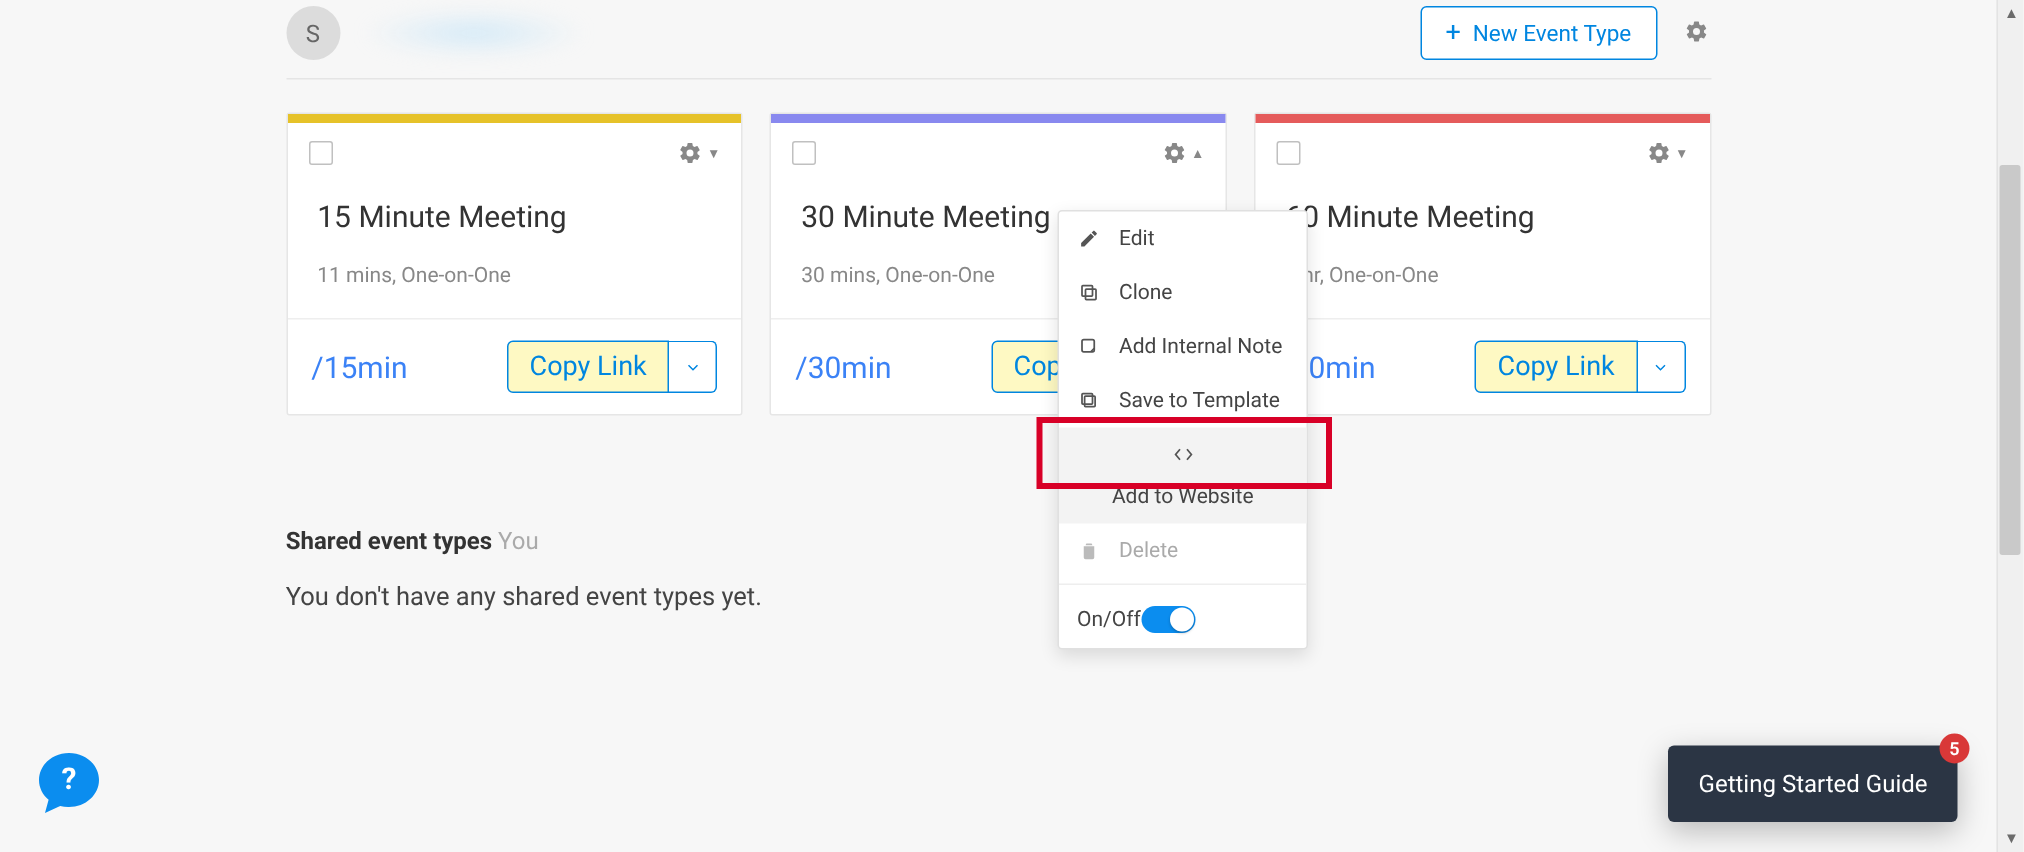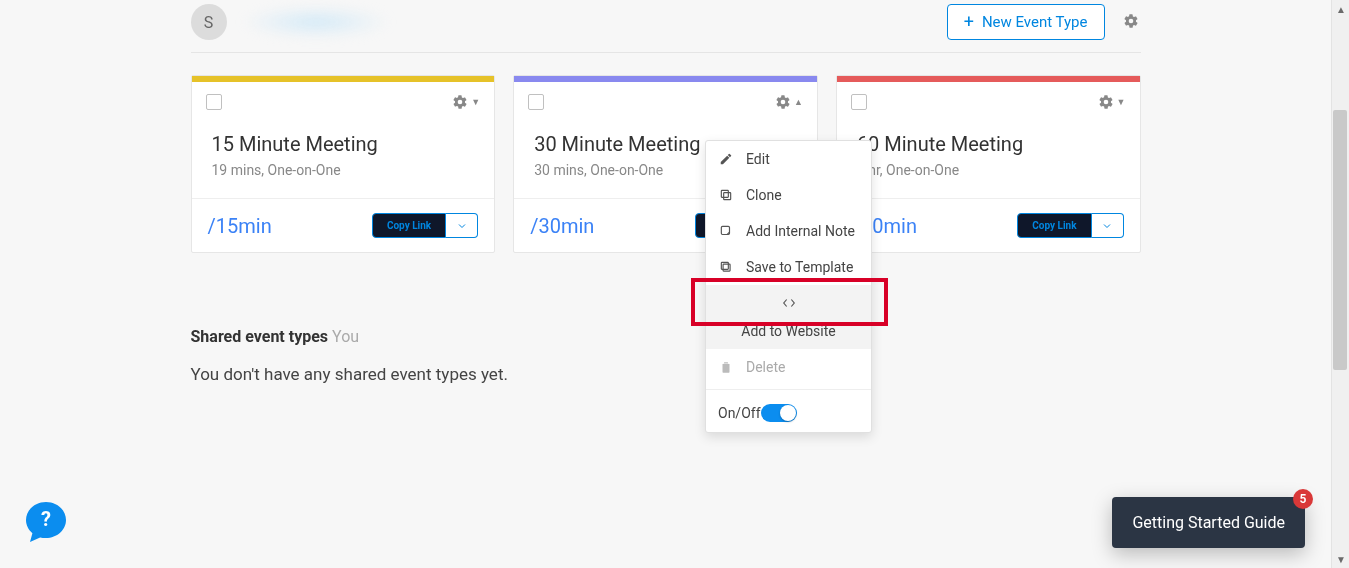--- a/index.html
+++ b/index.html
@@ -91,42 +91,41 @@
       border-radius:2px;
       background:white;
     }
     .card-head .spacer{flex:1;}
     .card-gear{
       display:flex; align-items:center; color:#888; cursor:pointer;
       font-size:14px;
     }
     .card-gear svg{ width:16px; height:16px; fill:#888; }
     .card-body { padding: 18px 20px 20px 20px; }
-    .card-title { font-size:20px; color:#333; font-weight:400; margin-bottom:6px; white-space:nowrap; overflow:hidden; }
+    .card-title { font-size:20px; color:#333; font-weight:400; margin-bottom:20px; white-space:nowrap; overflow:hidden; }
     .card-sub { font-size:14px; color:#888; white-space:nowrap; overflow:hidden; }
     .card-foot {
       border-top:1px solid #eee;
       padding:14px 16px;
       display:flex;
       align-items:center;
     }
     .card-link { color:#3b82f6; font-size:20px; }
     .card-foot .spacer{flex:1;}
     .copy-group{
       display:flex;
     }
     .copy-btn {
       border:1px solid #0086e0;
       color:#0086e0;
       border-radius:4px 0 0 4px;
       padding:6px 14px;
-      font-size:10px;
-      background:#0f172a;
-      cursor:pointer;
-      font-weight:bold;
+      font-size:18px;
+      background:#fef9c3;
+      cursor:pointer;
     }
     .copy-caret{
       border:1px solid #0086e0;
       border-left:none;
       color:#0086e0;
       border-radius:0 4px 4px 0;
       width:32px;
       display:flex;align-items:center;justify-content:center;
       cursor:pointer;
       background:white;
@@ -284,21 +283,21 @@
           <div class="spacer"></div>
           <div class="card-gear">
             <svg viewBox="0 0 24 24" class="gear-svg">
                 <path d="M19.4 13a7.5 7.5 0 0 0 .1-1 7.5 7.5 0 0 0-.1-1l2.1-1.6a.5.5 0 0 0 .1-.6l-2-3.5a.5.5 0 0 0-.6-.2l-2.5 1a7.3 7.3 0 0 0-1.7-1l-.4-2.6A.5.5 0 0 0 14 2h-4a.5.5 0 0 0-.5.4l-.4 2.6a7.3 7.3 0 0 0-1.7 1l-2.5-1a.5.5 0 0 0-.6.2l-2 3.5a.5.5 0 0 0 .1.6L4.6 11a7.5 7.5 0 0 0-.1 1 7.5 7.5 0 0 0 .1 1l-2.1 1.6a.5.5 0 0 0-.1.6l2 3.5a.5.5 0 0 0 .6.2l2.5-1a7.3 7.3 0 0 0 1.7 1l.4 2.6A.5.5 0 0 0 10 22h4a.5.5 0 0 0 .5-.4l.4-2.6a7.3 7.3 0 0 0 1.7-1l2.5 1a.5.5 0 0 0 .6-.2l2-3.5a.5.5 0 0 0-.1-.6ZM12 15.5A3.5 3.5 0 1 1 15.5 12 3.5 3.5 0 0 1 12 15.5Z"></path>
               </svg>
             <span class="caret-down">▼</span>
           </div>
         </div>
         <div class="card-body">
           <div class="card-title">15 Minute Meeting</div>
-          <div class="card-sub">19 mins, One-on-One</div>
+          <div class="card-sub">11 mins, One-on-One</div>
         </div>
         <div class="card-foot">
           <a class="card-link">/15min</a>
           <div class="spacer"></div>
           <div class="copy-group">
             <button class="copy-btn">Copy Link</button>
             <div class="copy-caret">
               <svg viewBox="0 0 24 24">
                   <polyline points="6 9 12 15 18 9"></polyline>
                 </svg>

